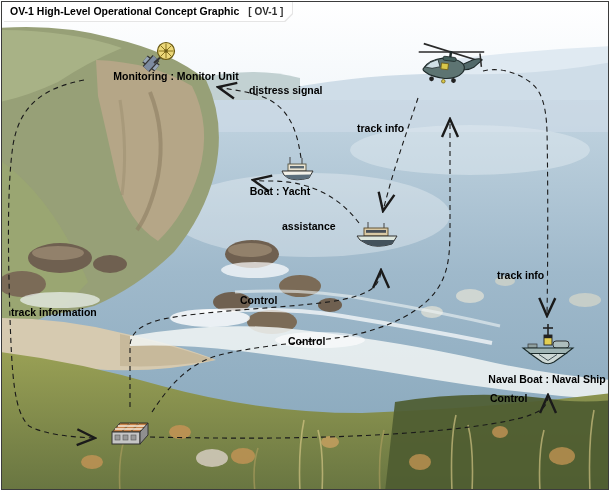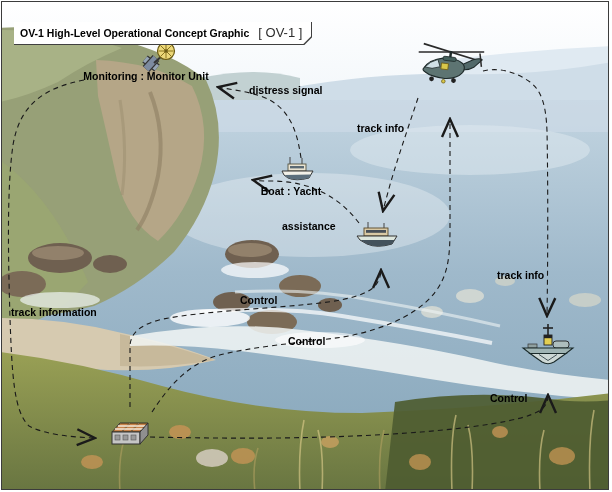--- a/index.html
+++ b/index.html
@@ -2,26 +2,26 @@
 <html><head>
 <meta charset="utf-8">
 <style>
   html,body{margin:0;padding:0;background:#fff;}
   .screen{position:relative;width:612px;height:492px;background:#fff;overflow:hidden;
           font-family:"Liberation Sans",sans-serif;}
   .frame-inner{position:absolute;left:2px;top:2px;width:606px;height:487px;overflow:hidden;}
   .layer{position:absolute;left:-2px;top:-2px;width:612px;height:492px;}
   .frame-border{position:absolute;left:1px;top:1px;width:608px;height:489px;
                 box-sizing:border-box;border:1px solid #3c3c3c;pointer-events:none;}
-  .tab-border{position:absolute;left:14px;top:2px;background:#404040;padding:0 1px 1px 0;
-              clip-path:polygon(0 0,100% 0,100% calc(100% - 8px),calc(100% - 8px) 100%,0 100%);margin-top:20px;}
+  .tab-border{position:absolute;left:4px;top:2px;background:#e5e5e5;padding:0 1px 1px 0;
+              clip-path:polygon(0 0,100% 0,100% calc(100% - 8px),calc(100% - 8px) 100%,0 100%);}
   .tab{background:#fff;display:flex;align-items:baseline;gap:9px;padding:3px 9px 4px 6px;
        clip-path:polygon(0 0,100% 0,100% calc(100% - 8px),calc(100% - 8px) 100%,0 100%);}
   .tab-title{font-size:10.5px;font-weight:bold;color:#000;white-space:nowrap;}
-  .tab-tag{font-size:13px;font-weight:normal;color:#2e2e2e;white-space:nowrap;}
+  .tab-tag{font-size:10px;font-weight:bold;color:#2e2e2e;white-space:nowrap;}
   .node-label{position:absolute;transform:translateX(-50%);white-space:nowrap;
               font-size:10.5px;font-weight:bold;color:#000;}
   .edge-label{position:absolute;white-space:nowrap;font-size:10.5px;color:#000;font-weight:bold;}
   .icon{position:absolute;}
 </style>
 </head>
 <body>
 
 <div class="screen">
 
@@ -206,22 +206,23 @@
     <path d="M 16.5 19.5 L 24 11.5 L 32 11.5 L 24.5 19.5 Z" fill="#c8824a" stroke="#6b4a20" stroke-width="0.8"></path>
     <path d="M 25.5 19.5 L 33 11.5 L 41 11.5 L 33.5 19.5 Z" fill="#c8824a" stroke="#6b4a20" stroke-width="0.8"></path>
     <path d="M 9 17 L 37 17 M 12 14 L 40 14" stroke="#f2e9da" stroke-width="1.6"></path>
     <rect x="6" y="20" width="28" height="12" fill="#c6c6c6" stroke="#333333" stroke-width="1"></rect>
     <path d="M 34 20 L 42 11 L 42 23 L 34 32 Z" fill="#8f8f8f" stroke="#333333" stroke-width="1"></path>
     <rect x="9" y="23" width="5" height="5" fill="#9a9a9a" stroke="#555555" stroke-width="0.6"></rect>
     <rect x="17" y="23" width="5" height="5" fill="#9a9a9a" stroke="#555555" stroke-width="0.6"></rect>
     <rect x="25" y="23" width="5" height="5" fill="#9a9a9a" stroke="#555555" stroke-width="0.6"></rect>
   </svg>
 
-  <div class="node-label" style="left:146px;top:70px">Monitoring : Monitor Unit</div>
-  <div class="node-label" style="left:291px;top:185px">Boat : Yacht</div>
+  <div class="node-label" style="left:176px;top:70px">Monitoring : Monitor Unit</div>
+  <div class="node-label" style="left:280px;top:185px">Boat : Yacht</div>
+  <div class="node-label" style="left:547px;top:373px">Naval Boat : Naval Ship</div>
 
   <div class="edge-label" style="left:249px;top:84px">distress signal</div>
   <div class="edge-label" style="left:11px;top:306px">track information</div>
   <div class="edge-label" style="left:357px;top:122px">track info</div>
   <div class="edge-label" style="left:282px;top:220px">assistance</div>
   <div class="edge-label" style="left:240px;top:294px">Control</div>
   <div class="edge-label" style="left:288px;top:335px">Control</div>
   <div class="edge-label" style="left:490px;top:392px">Control</div>
   <div class="edge-label" style="left:497px;top:269px">track info</div>
 

